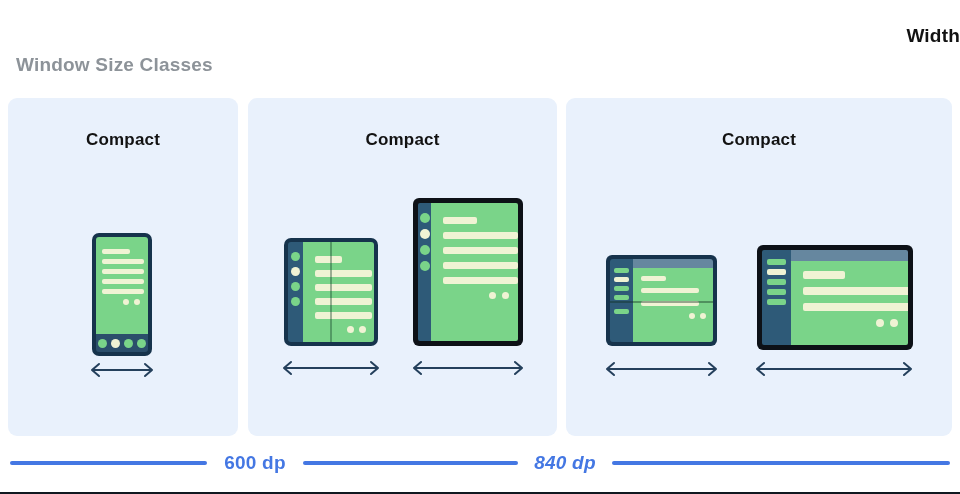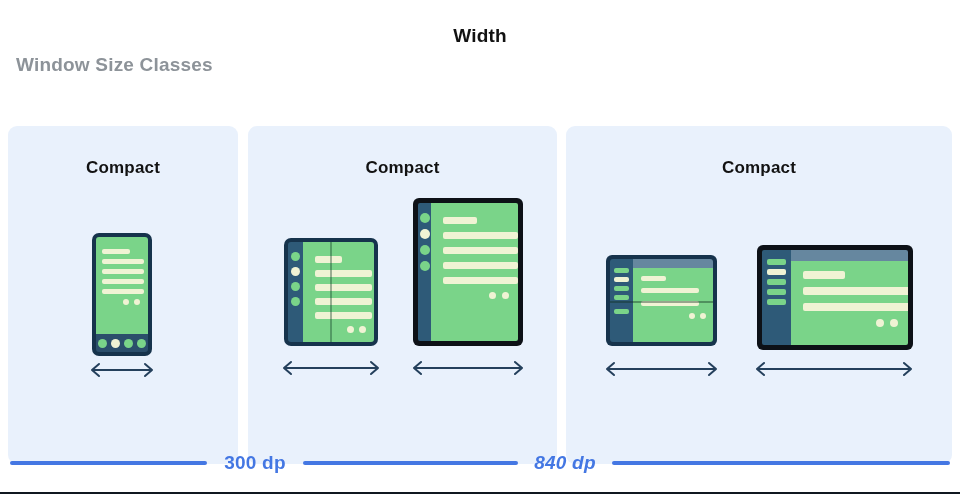--- a/index.html
+++ b/index.html
@@ -15,27 +15,27 @@
     --blue:#4477e3;
     --sub-gray:#8d9399;
     --ink:#121212;
   }
   *{margin:0;padding:0;box-sizing:border-box;}
   html,body{background:#fff;}
   body{font-family:"Liberation Sans",sans-serif;}
   .stage{position:relative;width:960px;height:494px;background:#ffffff;overflow:hidden;}
 
   
-  .hdr-title{position:absolute;top:25px;left:0;width:100%;text-align:center;
+  .hdr-title{position:absolute;top:25px;left:0;width:100%;text-align:right;
     font-size:19px;font-weight:700;color:var(--ink);letter-spacing:.2px;}
   .hdr-sub{position:absolute;top:54px;left:16px;width:100%;text-align:left;
     font-size:19px;font-weight:700;color:var(--sub-gray);letter-spacing:.2px;}
 
   
-  .panel{position:absolute;top:98px;height:338px;background:var(--panel-bg);border-radius:9px;margin-top:28px;}
+  .panel{position:absolute;top:98px;height:338px;background:var(--panel-bg);border-radius:9px;}
   .panel-compact{left:8px;width:230px;}
   .panel-medium{left:248px;width:309px;}
   .panel-expanded{left:566px;width:386px;}
   .panel-label{margin-top:32px;text-align:center;font-size:17px;font-weight:700;color:var(--ink);letter-spacing:.2px;}
 
   
   .bar{background:var(--cream);border-radius:2px;}
   .gbar{background:var(--green);border-radius:2px;}
   .dot{border-radius:50%;display:inline-block;}
   .dot.green{background:var(--green);}
@@ -251,19 +251,19 @@
     <path d="M9 2 L2 8 L9 14 M2 8 H110 M103 2 L110 8 L103 14" stroke="#24405c" stroke-width="2" fill="none" stroke-linecap="round" stroke-linejoin="round"></path>
   </svg>
   <svg class="arrow" style="left:605px;top:361px" width="113" height="16">
     <path d="M9 2 L2 8 L9 14 M2 8 H111 M104 2 L111 8 L104 14" stroke="#24405c" stroke-width="2" fill="none" stroke-linecap="round" stroke-linejoin="round"></path>
   </svg>
   <svg class="arrow" style="left:755px;top:361px" width="158" height="16">
     <path d="M9 2 L2 8 L9 14 M2 8 H156 M149 2 L156 8 L149 14" stroke="#24405c" stroke-width="2" fill="none" stroke-linecap="round" stroke-linejoin="round"></path>
   </svg>
 
   <div class="ruler-seg seg1"></div>
-  <div class="bp-label bp-600">300 dp</div>
+  <div class="bp-label bp-600">600 dp</div>
   <div class="ruler-seg seg2"></div>
   <div class="bp-label bp-840">840 dp</div>
   <div class="ruler-seg seg3"></div>
 
   <div class="bottom-edge"></div>
 </div>
 
 </body></html>

